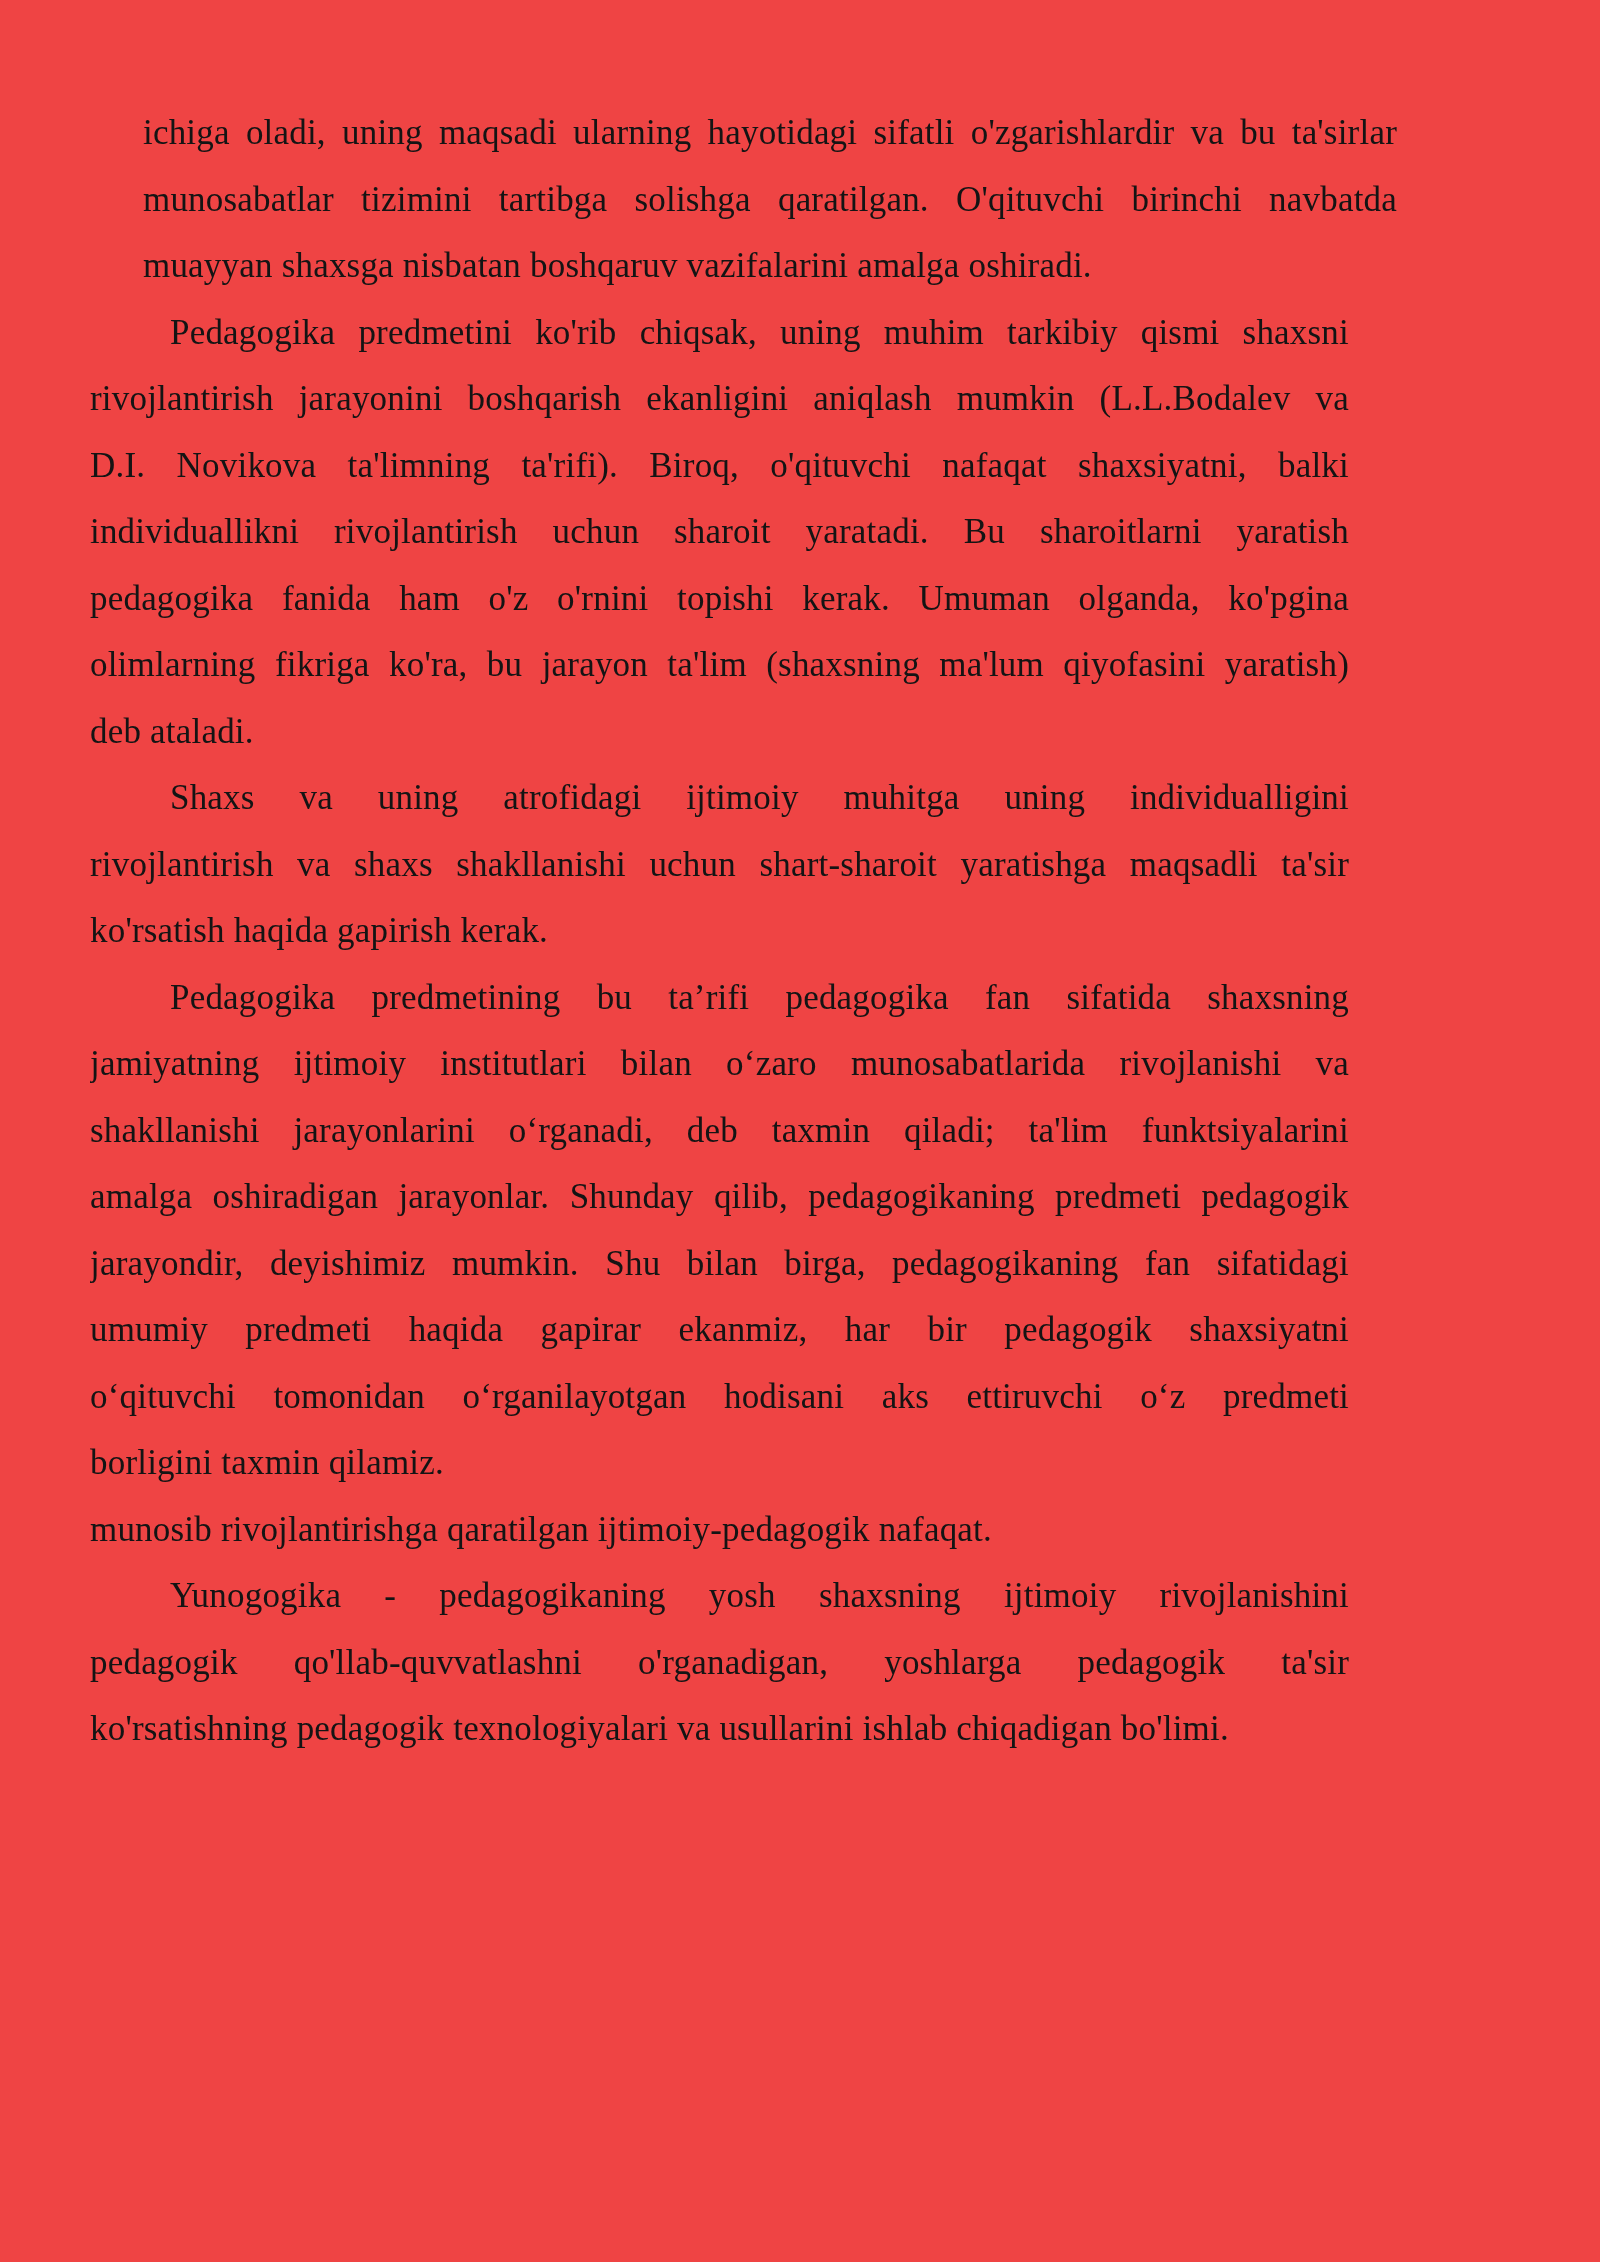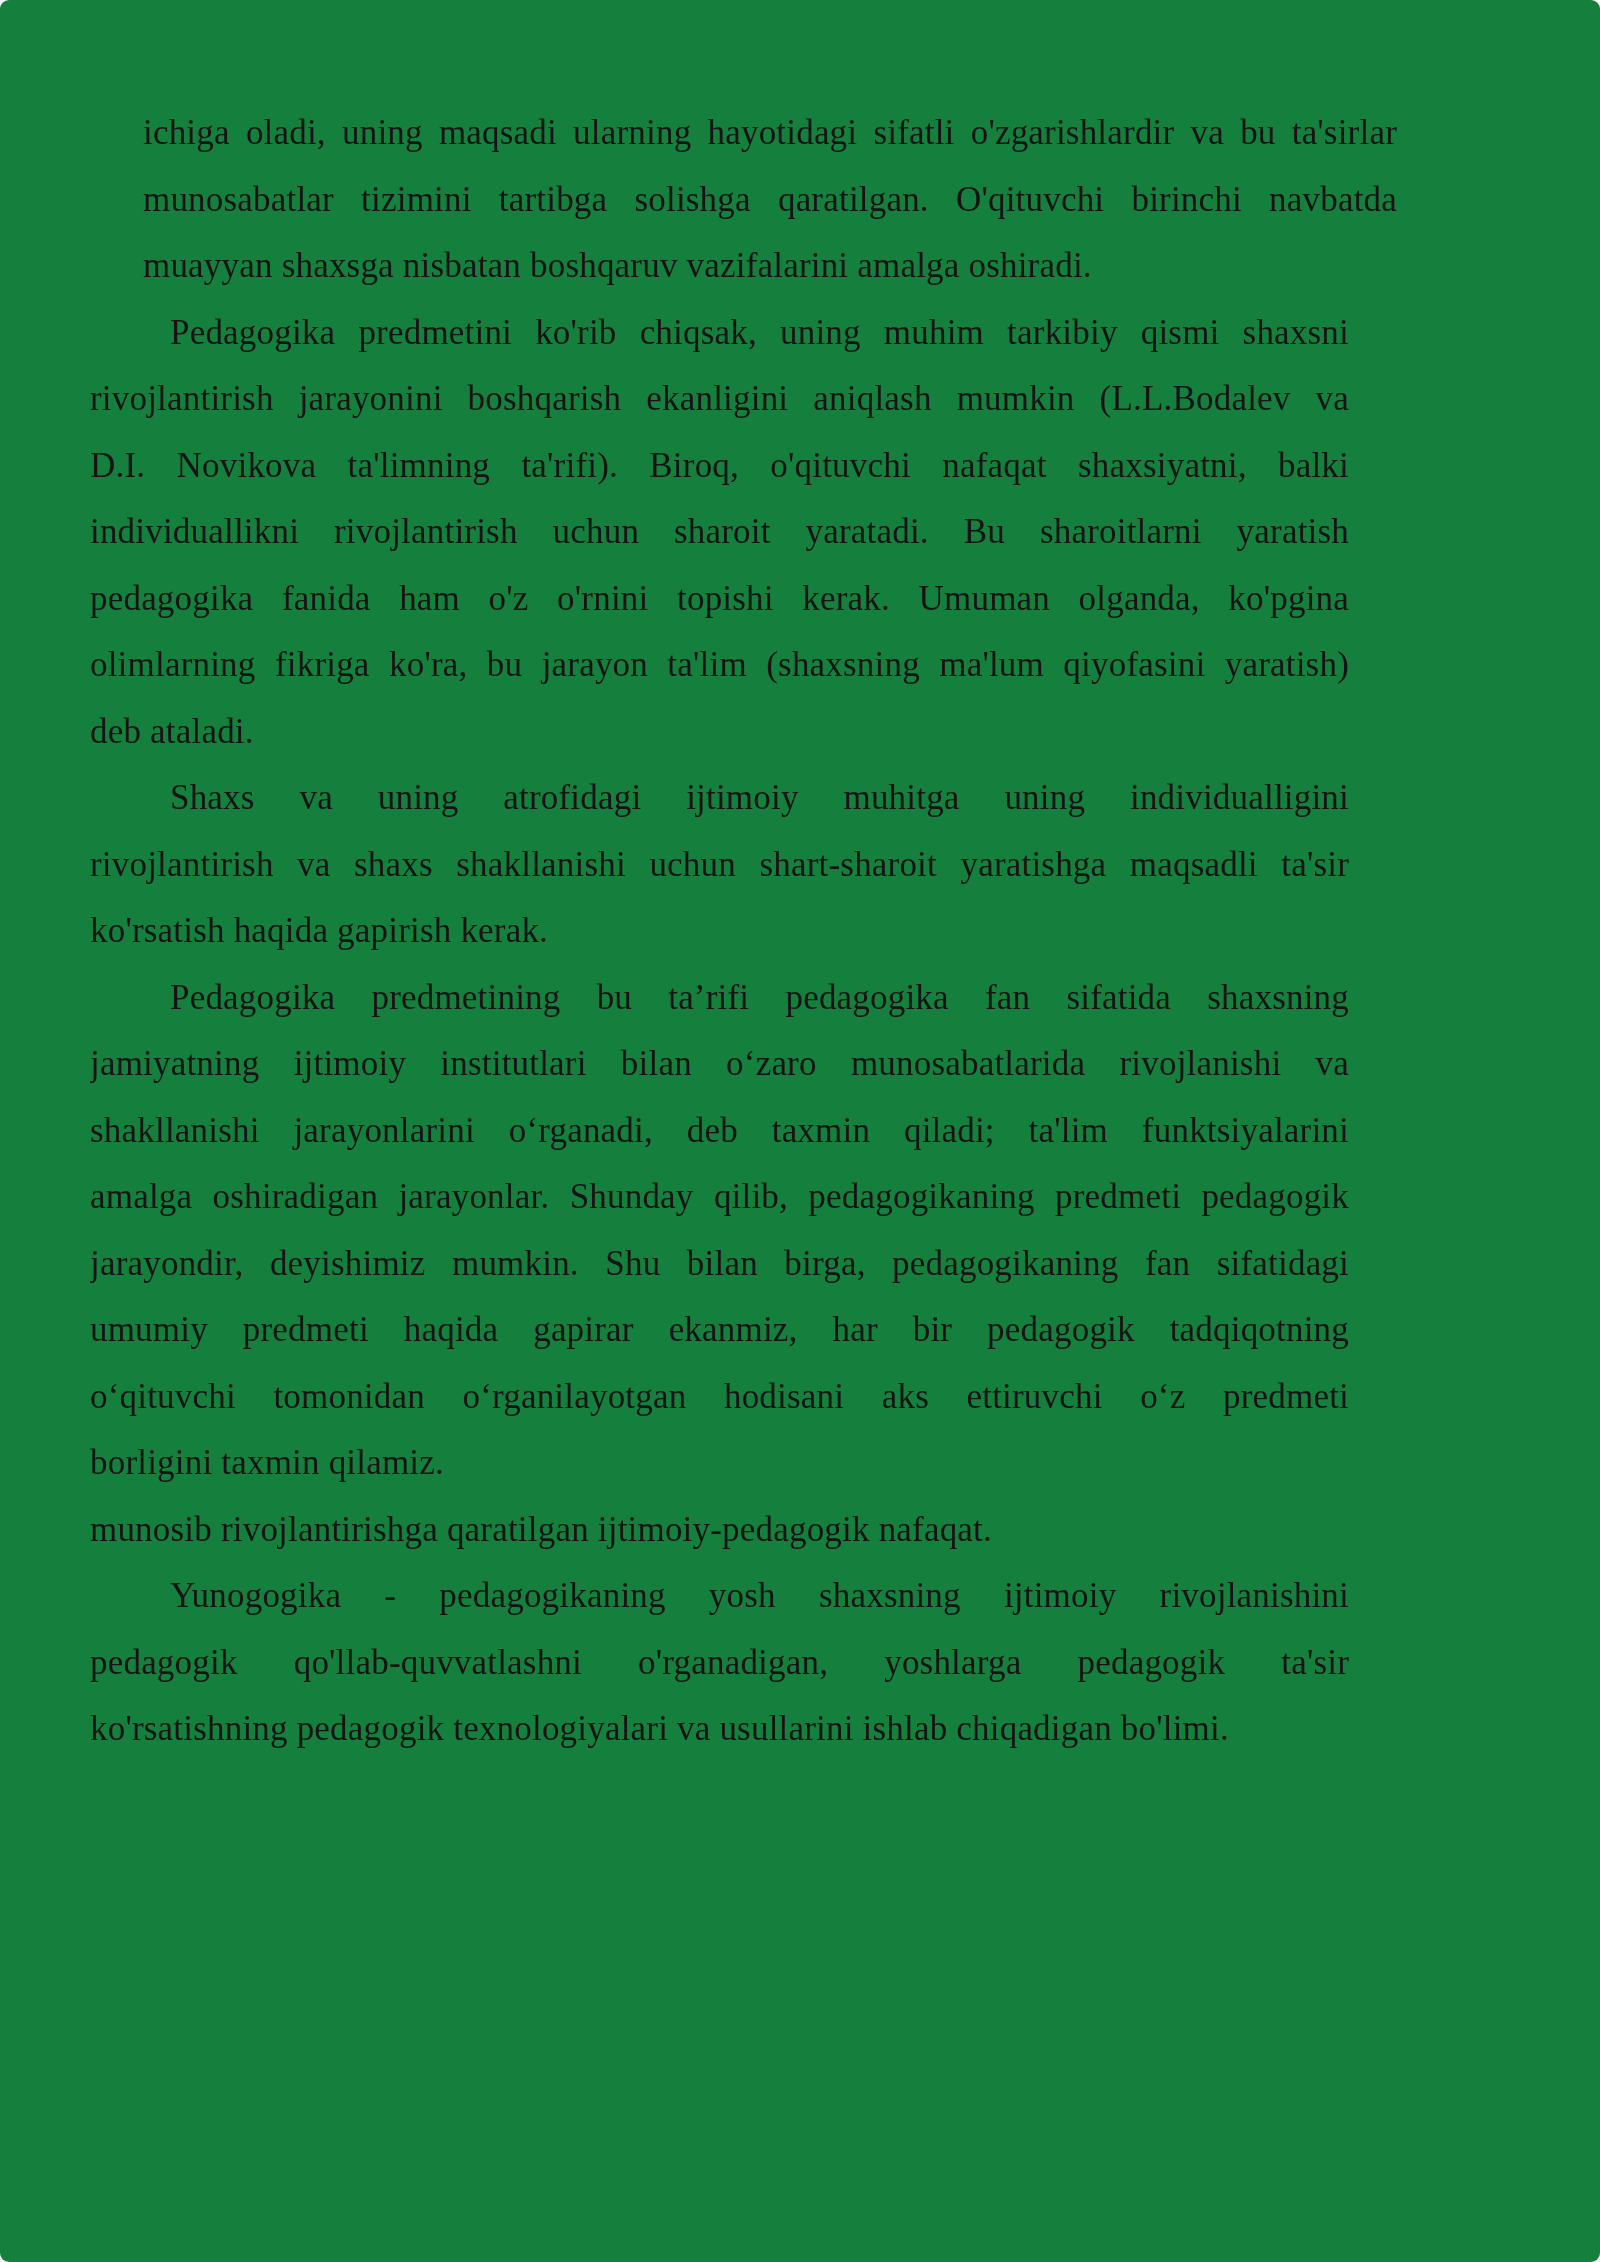--- a/index.html
+++ b/index.html
@@ -36,21 +36,21 @@
   }
   .line.first-indent { text-indent: 80px; }
   .line.last {
     text-align: center;
     text-align-last: left;
   }
 </style>
 </head>
 <body>
 
-<div class="page" style="background: #15803d; color: rgb(20, 20, 20); border-radius: 9px;">
+<div class="page" style="background: #ef4444; color: rgb(20, 20, 20);">
   <div class="text-block">
       <div class="para block-a">
         <div class="line">ichiga oladi, uning maqsadi ularning hayotidagi sifatli o'zgarishlardir va bu ta'sirlar</div>
         <div class="line">munosabatlar tizimini tartibga solishga qaratilgan. O'qituvchi birinchi navbatda</div>
         <div class="line last">muayyan shaxsga nisbatan boshqaruv vazifalarini amalga oshiradi.</div>
       </div>
       <div class="para block-b">
         <div class="line first-indent">Pedagogika predmetini ko'rib chiqsak, uning muhim tarkibiy qismi shaxsni</div>
         <div class="line">rivojlantirish jarayonini boshqarish ekanligini aniqlash mumkin (L.L.Bodalev va</div>
         <div class="line">D.I. Novikova ta'limning ta'rifi). Biroq, o'qituvchi nafaqat shaxsiyatni, balki</div>
@@ -63,21 +63,21 @@
         <div class="line first-indent">Shaxs va uning atrofidagi ijtimoiy muhitga uning individualligini</div>
         <div class="line">rivojlantirish va shaxs shakllanishi uchun shart-sharoit yaratishga maqsadli ta'sir</div>
         <div class="line last">ko'rsatish haqida gapirish kerak.</div>
       </div>
       <div class="para block-b">
         <div class="line first-indent">Pedagogika predmetining bu ta’rifi pedagogika fan sifatida shaxsning</div>
         <div class="line">jamiyatning ijtimoiy institutlari bilan o‘zaro munosabatlarida rivojlanishi va</div>
         <div class="line">shakllanishi jarayonlarini o‘rganadi, deb taxmin qiladi; ta'lim funktsiyalarini</div>
         <div class="line">amalga oshiradigan jarayonlar. Shunday qilib, pedagogikaning predmeti pedagogik</div>
         <div class="line">jarayondir, deyishimiz mumkin. Shu bilan birga, pedagogikaning fan sifatidagi</div>
-        <div class="line">umumiy predmeti haqida gapirar ekanmiz, har bir pedagogik tadqiqotning</div>
+        <div class="line">umumiy predmeti haqida gapirar ekanmiz, har bir pedagogik shaxsiyatni</div>
         <div class="line">o‘qituvchi tomonidan o‘rganilayotgan hodisani aks ettiruvchi o‘z predmeti</div>
         <div class="line last">borligini taxmin qilamiz.</div>
       </div>
       <div class="para block-b">
         <div class="line last">munosib rivojlantirishga qaratilgan ijtimoiy-pedagogik nafaqat.</div>
       </div>
       <div class="para block-b">
         <div class="line first-indent">Yunogogika - pedagogikaning yosh shaxsning ijtimoiy rivojlanishini</div>
         <div class="line">pedagogik qo'llab-quvvatlashni o'rganadigan, yoshlarga pedagogik ta'sir</div>
         <div class="line last">ko'rsatishning pedagogik texnologiyalari va usullarini ishlab chiqadigan bo'limi.</div>

